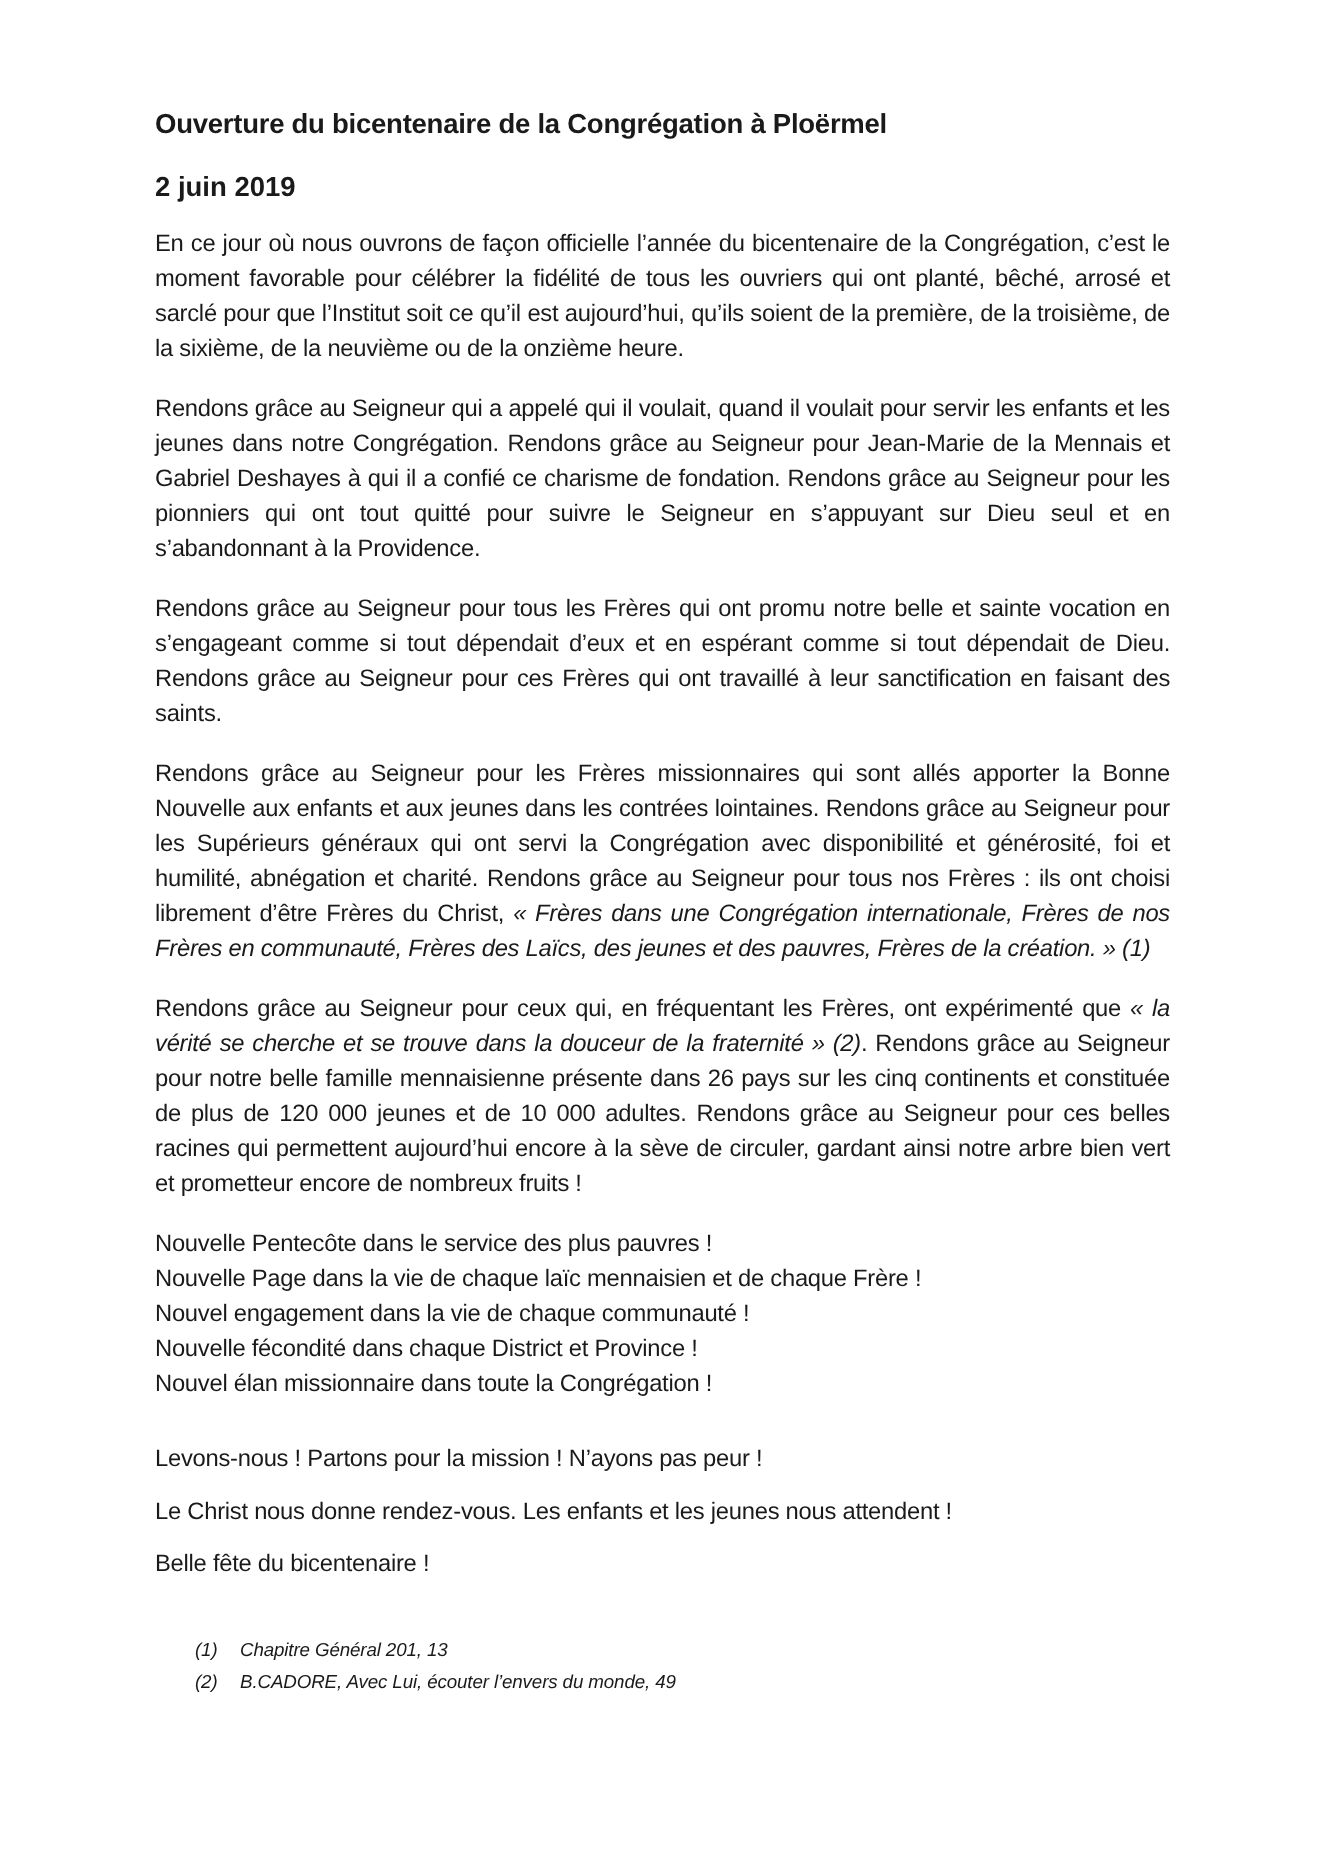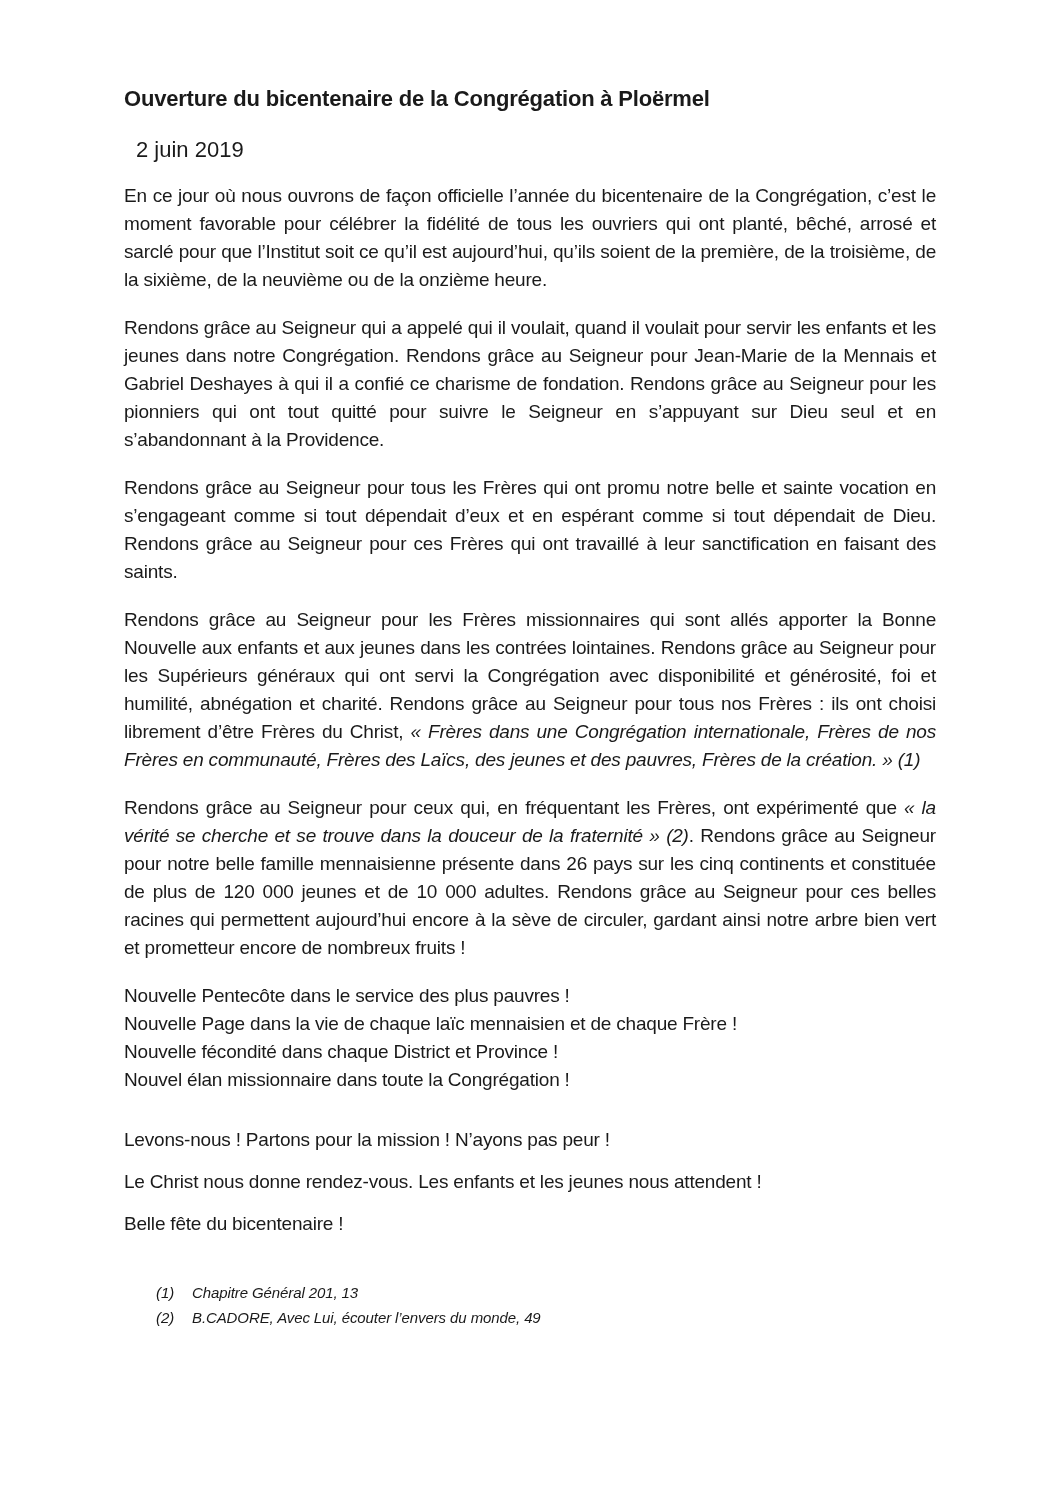--- a/index.html
+++ b/index.html
@@ -22,22 +22,22 @@
   .doc-title {
     font-size: 22px;
     line-height: 28px;
     font-weight: bold;
     letter-spacing: -0.2px;
     margin: 0 0 23px 0;
   }
   .doc-date {
     font-size: 22px;
     line-height: 28px;
-    font-weight: normal;
-    margin: 0 0 18px 12px;
+    font-weight: bold;
+    margin: 0 0 18px 0;
   }
   .par {
     font-size: 19px;
     line-height: 28px;
     letter-spacing: -0.2px;
     margin: 0 0 20px 0;
   }
   .justify {
     text-align: justify;
     text-justify: inter-word;
@@ -95,20 +95,21 @@
   <p class="par justify"><span>Rendons grâce au Seigneur pour tous les Frères qui ont promu notre belle et sainte vocation en s’engageant comme si tout dépendait d’eux et en espérant comme si tout dépendait de Dieu. Rendons grâce au Seigneur pour ces Frères qui ont travaillé à leur sanctification en faisant des saints.</span></p>
 
   <p class="par justify"><span>Rendons grâce au Seigneur pour les Frères missionnaires qui sont allés apporter la Bonne Nouvelle aux enfants et aux jeunes dans les contrées lointaines. Rendons grâce au Seigneur pour les Supérieurs généraux qui ont servi la Congrégation avec disponibilité et générosité, foi et humilité, abnégation et charité. Rendons grâce au Seigneur pour tous nos Frères : ils ont choisi librement d’être Frères du Christ, </span><span class="italic">« Frères dans une Congrégation internationale, Frères de nos Frères en communauté, Frères des Laïcs, des jeunes et des pauvres, Frères de la création. » (1)</span></p>
 
   <p class="par justify"><span>Rendons grâce au Seigneur pour ceux qui, en fréquentant les Frères, ont expérimenté que </span><span class="italic">« la vérité se cherche et se trouve dans la douceur de la fraternité » (2)</span><span>. Rendons grâce au Seigneur pour notre belle famille mennaisienne présente dans 26 pays sur les cinq continents et constituée de plus de 120 000 jeunes et de 10 000 adultes. Rendons grâce au Seigneur pour ces belles racines qui permettent aujourd’hui encore à la sève de circuler, gardant ainsi notre arbre bien vert et prometteur encore de nombreux fruits !</span></p>
 
 
   <div class="line-block">
     <div class="line">Nouvelle Pentecôte dans le service des plus pauvres !</div>
     <div class="line">Nouvelle Page dans la vie de chaque laïc mennaisien et de chaque Frère !</div>
+    <div class="line">Nouvel engagement dans la vie de chaque communauté !</div>
     <div class="line">Nouvelle fécondité dans chaque District et Province !</div>
     <div class="line">Nouvel élan missionnaire dans toute la Congrégation !</div>
   </div>
 
   <p class="call first-call">Levons-nous ! Partons pour la mission ! N’ayons pas peur !</p>
   <p class="call">Le Christ nous donne rendez-vous. Les enfants et les jeunes nous attendent !</p>
   <p class="call">Belle fête du bicentenaire !</p>
 
   <div class="footnotes">
     <div class="footnote">

